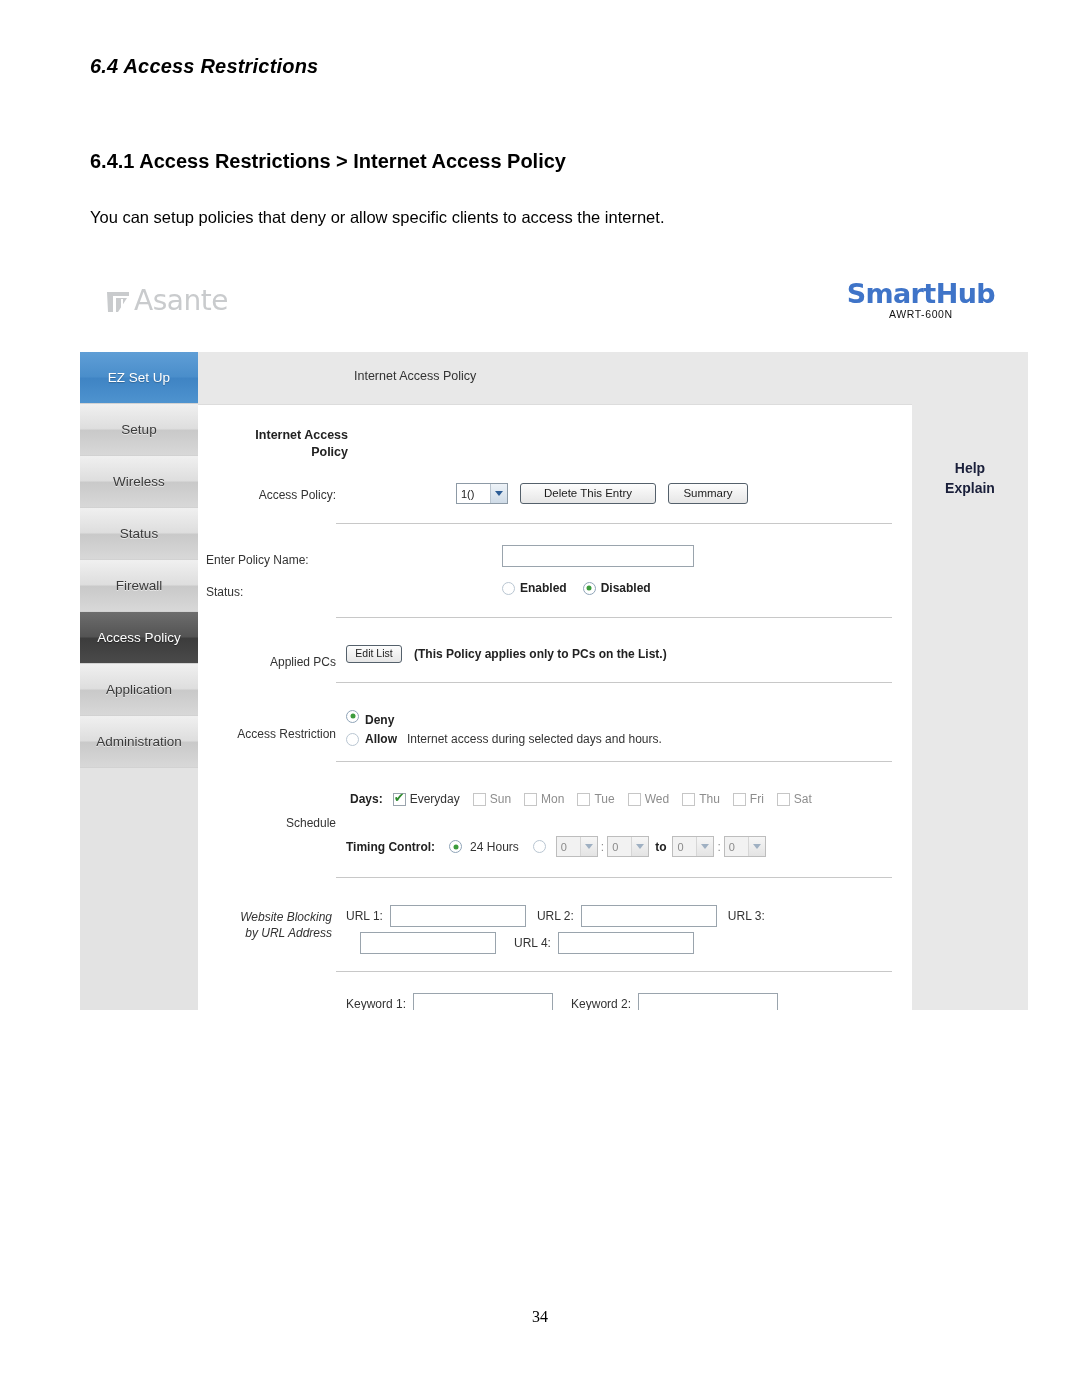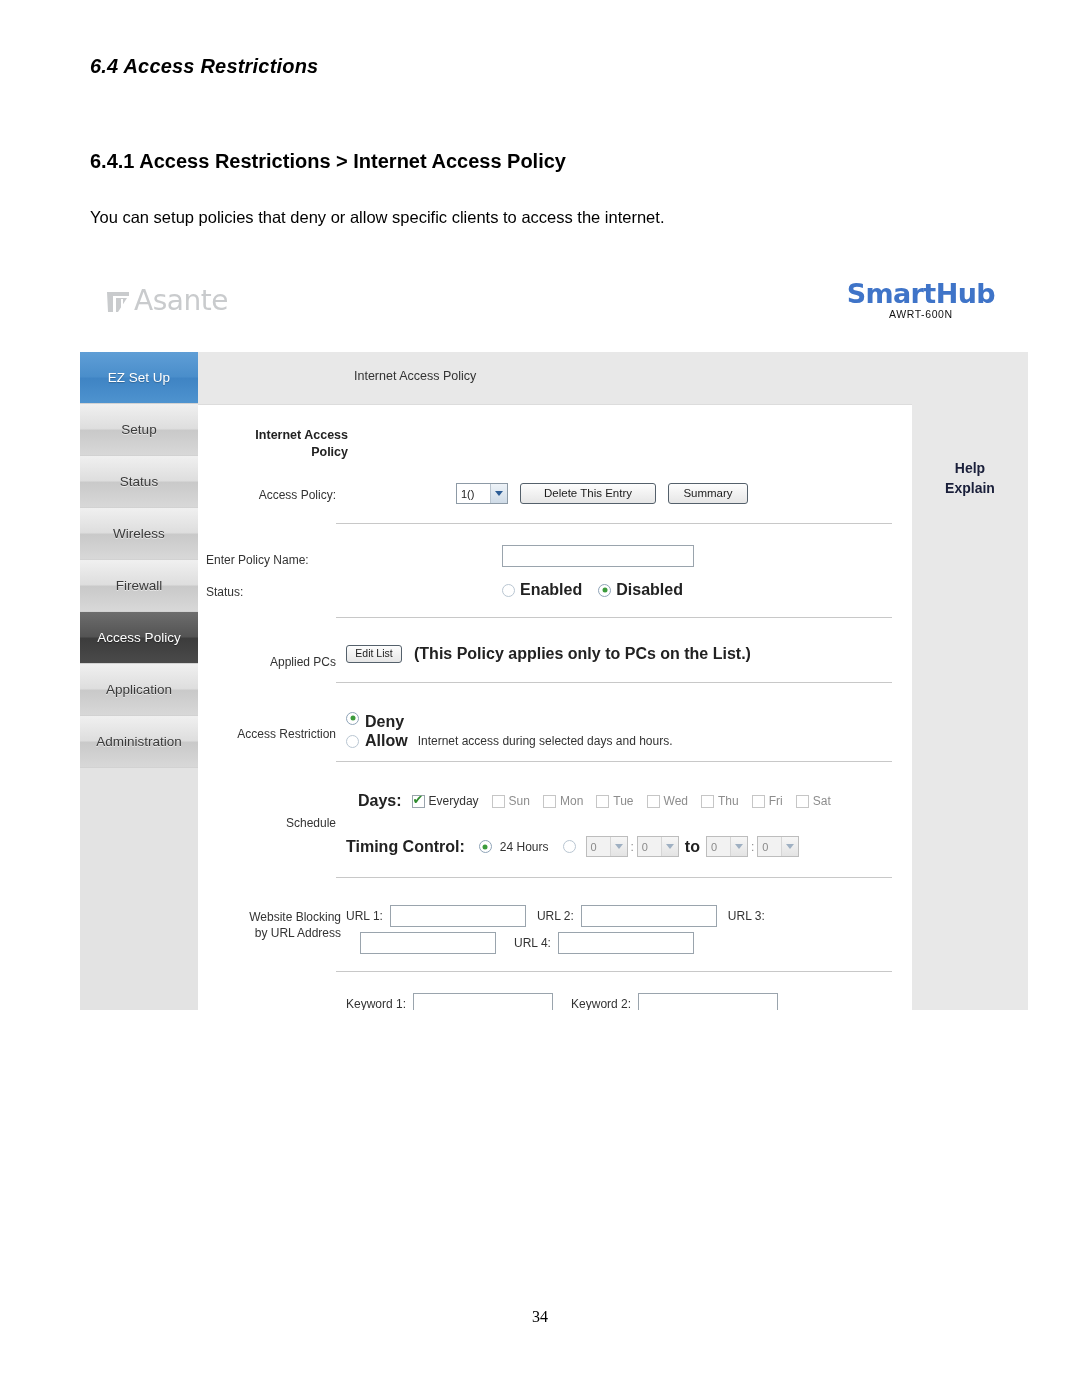--- a/index.html
+++ b/index.html
@@ -137,21 +137,21 @@
   .row-label {
     position:absolute; width:120px; text-align:right;
     font-size:12px; color:#333; line-height:1.35;
   }
   .hr {
     position:absolute; left:138px; width:556px; height:1px;
     background:#c8c8c8;
   }
 
   .lbl { font-size:12px; color:#333; }
-  .lbl-b { font-size:16px; color:#222; font-weight:bold; }
+  .lbl-b { font-size:12px; color:#222; font-weight:bold; }
 
   
   .tinput {
     border:1px solid #9aa4ad; background:#fff; height:22px;
     display:block;
   }
 
   .btn {
     border:1px solid #54606b; background:linear-gradient(to bottom,#fdfdfd,#e6e6e6);
     border-radius:3px; font-size:11.5px; color:#1b1b1b;
@@ -232,24 +232,24 @@
   <div class="ui">
 
     <div class="sidebar">
       <div class="nav-item active-blue">
           <span>EZ Set Up</span>
         </div>
       <div class="nav-item">
           <span>Setup</span>
         </div>
       <div class="nav-item">
+          <span>Wireless</span>
+        </div>
+      <div class="nav-item">
           <span>Status</span>
-        </div>
-      <div class="nav-item">
-          <span>Wireless</span>
         </div>
       <div class="nav-item">
           <span>Firewall</span>
         </div>
       <div class="nav-item active-dark">
           <span>Access Policy</span>
         </div>
       <div class="nav-item">
           <span>Application</span>
         </div>
@@ -316,21 +316,21 @@
       <div style="position:absolute; left:148px; top:327px;" class="inline">
         <span class="radio grey"></span>
         <span class="lbl-b" style="margin-left:6px;">Allow</span>
         <span class="lbl" style="margin-left:10px;">Internet access during selected days and hours.</span>
       </div>
 
       <div class="hr" style="top:356px;"></div>
 
       <div class="row-label" style="left:8px; top:410px; width:130px;">Schedule</div>
 
-      <div style="position:absolute; left:160px; top:387px;" class="inline">
+      <div style="position:absolute; left:152px; top:387px;" class="inline">
         <span class="lbl-b">Days:</span>
         <span class="checkbox on" style="margin-left:10px;"></span>
         <span class="lbl" style="margin-left:4px;">Everyday</span>
         <span class="checkbox grey" style="margin-left:13px;"></span>
         <span class="lbl" style="margin-left:4px; color:#8d8d8d;">Sun</span>
         <span class="checkbox grey" style="margin-left:13px;"></span>
         <span class="lbl" style="margin-left:4px; color:#8d8d8d;">Mon</span>
         <span class="checkbox grey" style="margin-left:13px;"></span>
         <span class="lbl" style="margin-left:4px; color:#8d8d8d;">Tue</span>
         <span class="checkbox grey" style="margin-left:13px;"></span>
@@ -364,21 +364,21 @@
         </span>
         <span class="lbl" style="margin:0 3px; color:#8d8d8d;">:</span>
         <span class="selbox grey" style="width:42px;">
           <span>0</span>
           <span class="arrowbox"></span>
         </span>
       </div>
 
       <div class="hr" style="top:472px;"></div>
 
-      <div class="row-label" style="left:13px; top:504px; width:130px;">
+      <div class="row-label" style="left:4px; top:504px; width:130px;font-style:italic;">
         <span>Website Blocking</span><br>
         <span>by URL Address</span>
       </div>
 
       <div style="position:absolute; left:148px; top:500px;" class="inline">
         <span class="lbl">URL 1:</span>
         <input class="tinput" style="margin-left: 7px; width: 136px;" value="">
         <span class="lbl" style="margin-left:11px;">URL 2:</span>
         <input class="tinput" style="margin-left: 7px; width: 136px;" value="">
         <span class="lbl" style="margin-left:11px;text-align:right;">URL 3:</span>

